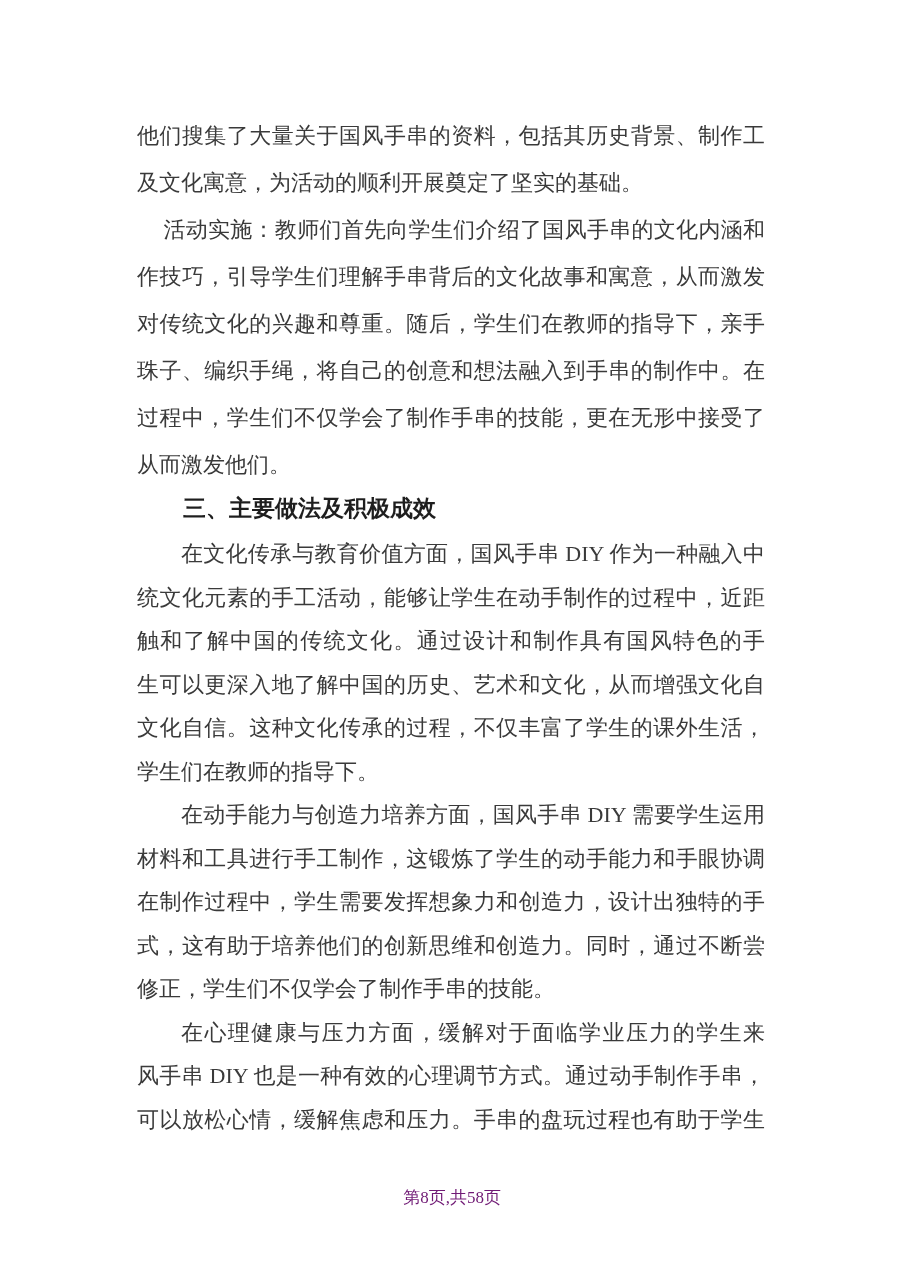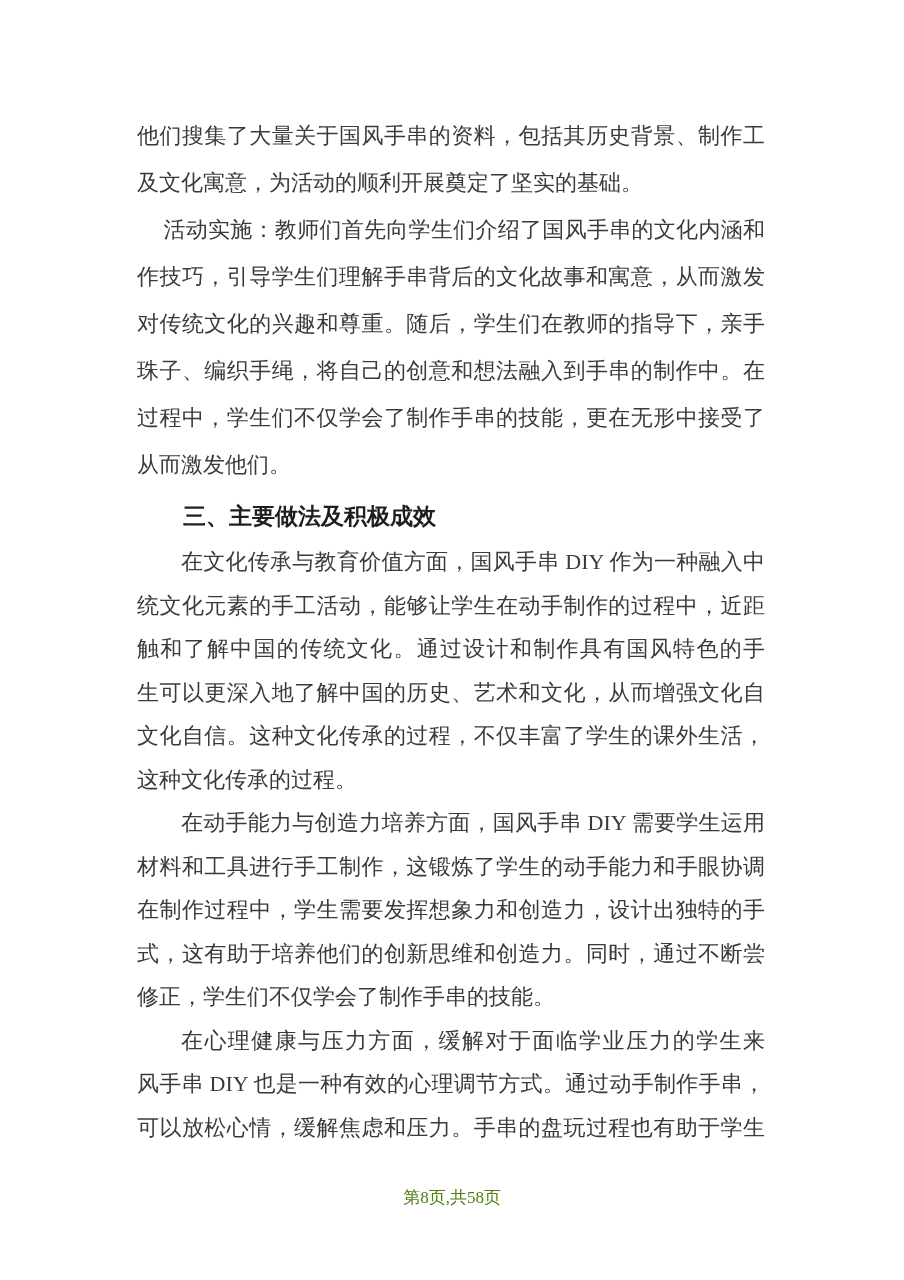--- a/index.html
+++ b/index.html
@@ -42,31 +42,31 @@
   .line.short {
     text-align: right;
     text-align-last: left;
   }
   .heading {
     font-family: "Liberation Sans", "DejaVu Sans", sans-serif;
     font-weight: 700;
     font-size: 23px;
     line-height: 36px;
     color: #1e1e1e;
-    margin: 10px 0 6px 0;
+    margin: 2px 0 6px 0;
     text-indent: 2em;
   }
   .footer {
     position: absolute;
     left: 0;
     right: 0;
     top: 1186px;
     text-align: center;
     font-size: 17px;
-    color: #4d7c0f;
+    color: #701a75;
     font-family: "Liberation Serif", "DejaVu Serif", serif;
   }
 </style>
 </head>
 <body>
 
 <div class="page">
   <main class="content">
       <p class="para loose">
         <span class="line">他们搜集了大量关于国风手串的资料，包括其历史背景、制作工艺以</span>
@@ -80,21 +80,21 @@
         <span class="line">过程中，学生们不仅学会了制作手串的技能，更在无形中接受了德育</span>
         <span class="line short">从而激发他们。</span>
       </p>
       <h2 class="heading">三、主要做法及积极成效</h2>
       <p class="para tight">
         <span class="line" style="text-indent: 2em;">在文化传承与教育价值方面，国风手串 DIY 作为一种融入中国传</span>
         <span class="line">统文化元素的手工活动，能够让学生在动手制作的过程中，近距离接</span>
         <span class="line">触和了解中国的传统文化。通过设计和制作具有国风特色的手串，学</span>
         <span class="line">生可以更深入地了解中国的历史、艺术和文化，从而增强文化自觉和</span>
         <span class="line">文化自信。这种文化传承的过程，不仅丰富了学生的课外生活，还提</span>
-        <span class="line short">这种文化传承的过程。</span>
+        <span class="line short">学生们在教师的指导下。</span>
       </p>
       <p class="para tight">
         <span class="line" style="text-indent: 2em;">在动手能力与创造力培养方面，国风手串 DIY 需要学生运用各种</span>
         <span class="line">材料和工具进行手工制作，这锻炼了学生的动手能力和手眼协调能力。</span>
         <span class="line">在制作过程中，学生需要发挥想象力和创造力，设计出独特的手串样</span>
         <span class="line">式，这有助于培养他们的创新思维和创造力。同时，通过不断尝试和</span>
         <span class="line short">修正，学生们不仅学会了制作手串的技能。</span>
       </p>
       <p class="para tight">
         <span class="line" style="text-indent: 2em;">在心理健康与压力方面，缓解对于面临学业压力的学生来说，国</span>

